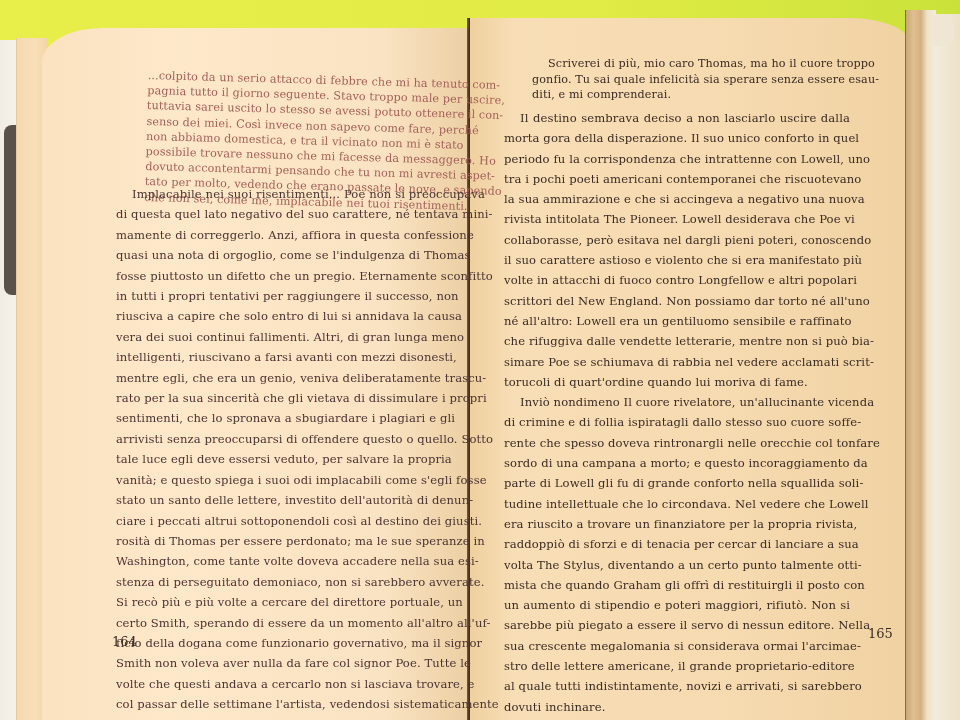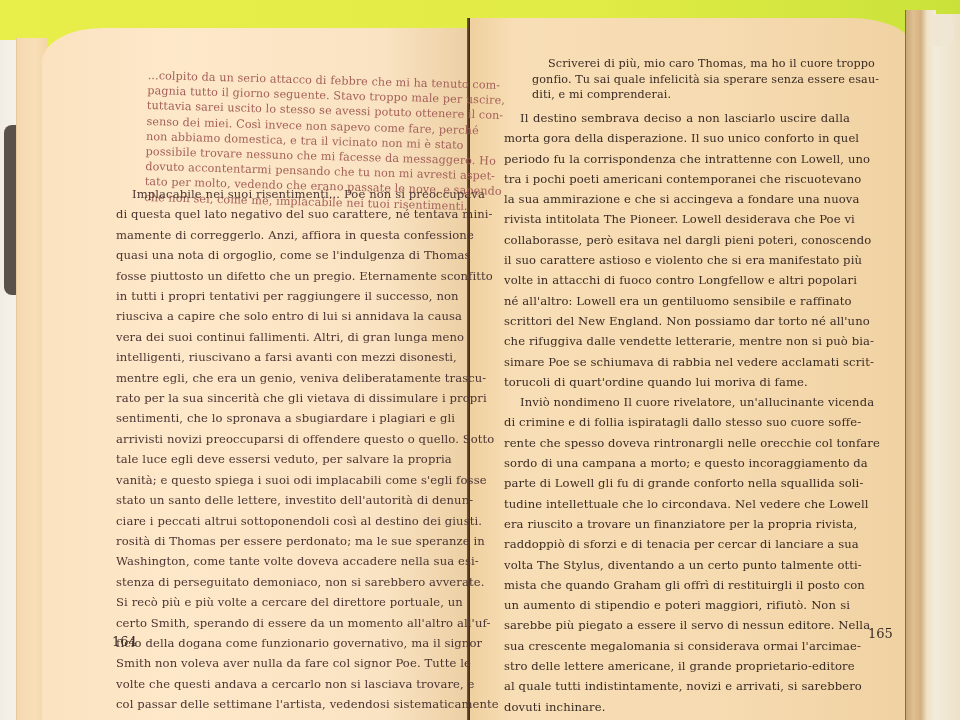--- a/index.html
+++ b/index.html
@@ -113,21 +113,21 @@
   <span class="line">mamente di correggerlo. Anzi, affiora in questa confessione</span>
   <span class="line">quasi una nota di orgoglio, come se l'indulgenza di Thomas</span>
   <span class="line">fosse piuttosto un difetto che un pregio. Eternamente sconfitto</span>
   <span class="line">in tutti i propri tentativi per raggiungere il successo, non</span>
   <span class="line">riusciva a capire che solo entro di lui si annidava la causa</span>
   <span class="line">vera dei suoi continui fallimenti. Altri, di gran lunga meno</span>
   <span class="line">intelligenti, riuscivano a farsi avanti con mezzi disonesti,</span>
   <span class="line">mentre egli, che era un genio, veniva deliberatamente trascu-</span>
   <span class="line">rato per la sua sincerità che gli vietava di dissimulare i propri</span>
   <span class="line">sentimenti, che lo spronava a sbugiardare i plagiari e gli</span>
-  <span class="line">arrivisti novizi preoccuparsi di offendere questo o quello. Sotto</span>
+  <span class="line">arrivisti senza preoccuparsi di offendere questo o quello. Sotto</span>
   <span class="line">tale luce egli deve essersi veduto, per salvare la propria</span>
   <span class="line">vanità; e questo spiega i suoi odi implacabili come s'egli fosse</span>
   <span class="line">stato un santo delle lettere, investito dell'autorità di denun-</span>
   <span class="line last">ciare i peccati altrui sottoponendoli così al destino dei giusti.</span>
   <span class="line">rosità di Thomas per essere perdonato; ma le sue speranze in</span>
   <span class="line">Washington, come tante volte doveva accadere nella sua esi-</span>
   <span class="line">stenza di perseguitato demoniaco, non si sarebbero avverate.</span>
   <span class="line">Si recò più e più volte a cercare del direttore portuale, un</span>
   <span class="line">certo Smith, sperando di essere da un momento all'altro all'uf-</span>
   <span class="line">ficio della dogana come funzionario governativo, ma il signor</span>
@@ -142,27 +142,27 @@
   <span class="line indent">Scriverei di più, mio caro Thomas, ma ho il cuore troppo</span>
   <span class="line">gonfio. Tu sai quale infelicità sia sperare senza essere esau-</span>
   <span class="line last">diti, e mi comprenderai.</span>
 </div>
 
 <div class="text-block right-main" style="left:504px; top:108px; width:346px; font-size:11.6px; line-height:20.3px;">
   <span class="line indent">Il destino sembrava deciso a non lasciarlo uscire dalla</span>
   <span class="line">morta gora della disperazione. Il suo unico conforto in quel</span>
   <span class="line">periodo fu la corrispondenza che intrattenne con Lowell, uno</span>
   <span class="line">tra i pochi poeti americani contemporanei che riscuotevano</span>
-  <span class="line">la sua ammirazione e che si accingeva a fondare una nuova</span>
+  <span class="line">la sua ammirazione e che si accingeva a negativo una nuova</span>
   <span class="line">rivista intitolata The Pioneer. Lowell desiderava che Poe vi</span>
   <span class="line">collaborasse, però esitava nel dargli pieni poteri, conoscendo</span>
   <span class="line">il suo carattere astioso e violento che si era manifestato più</span>
   <span class="line">volte in attacchi di fuoco contro Longfellow e altri popolari</span>
+  <span class="line">scrittori del New England. Non possiamo dar torto né all'uno</span>
   <span class="line">né all'altro: Lowell era un gentiluomo sensibile e raffinato</span>
-  <span class="line">scrittori del New England. Non possiamo dar torto né all'uno</span>
   <span class="line">che rifuggiva dalle vendette letterarie, mentre non si può bia-</span>
   <span class="line">simare Poe se schiumava di rabbia nel vedere acclamati scrit-</span>
   <span class="line last">torucoli di quart'ordine quando lui moriva di fame.</span>
   <span class="line indent">Inviò nondimeno Il cuore rivelatore, un'allucinante vicenda</span>
   <span class="line">di crimine e di follia ispiratagli dallo stesso suo cuore soffe-</span>
   <span class="line">rente che spesso doveva rintronargli nelle orecchie col tonfare</span>
   <span class="line">sordo di una campana a morto; e questo incoraggiamento da</span>
   <span class="line">parte di Lowell gli fu di grande conforto nella squallida soli-</span>
   <span class="line">tudine intellettuale che lo circondava. Nel vedere che Lowell</span>
   <span class="line">era riuscito a trovare un finanziatore per la propria rivista,</span>

